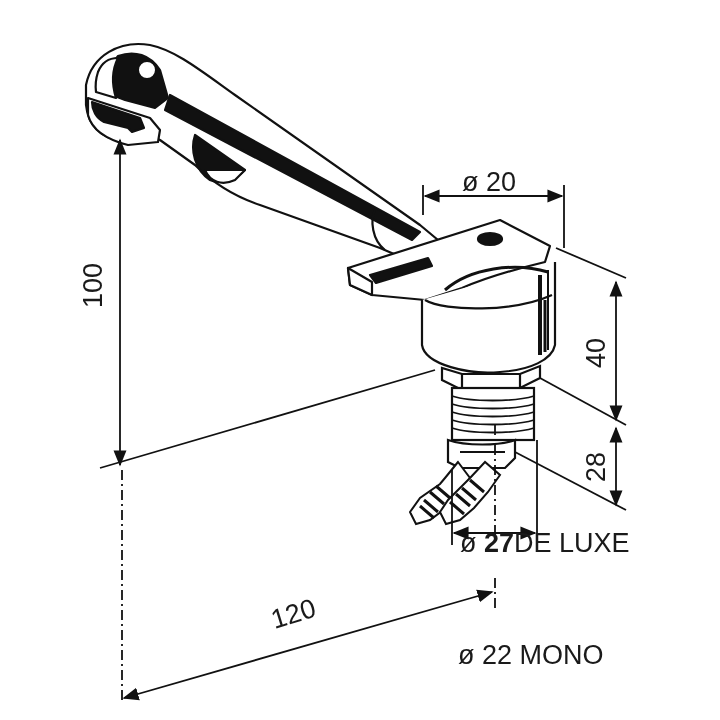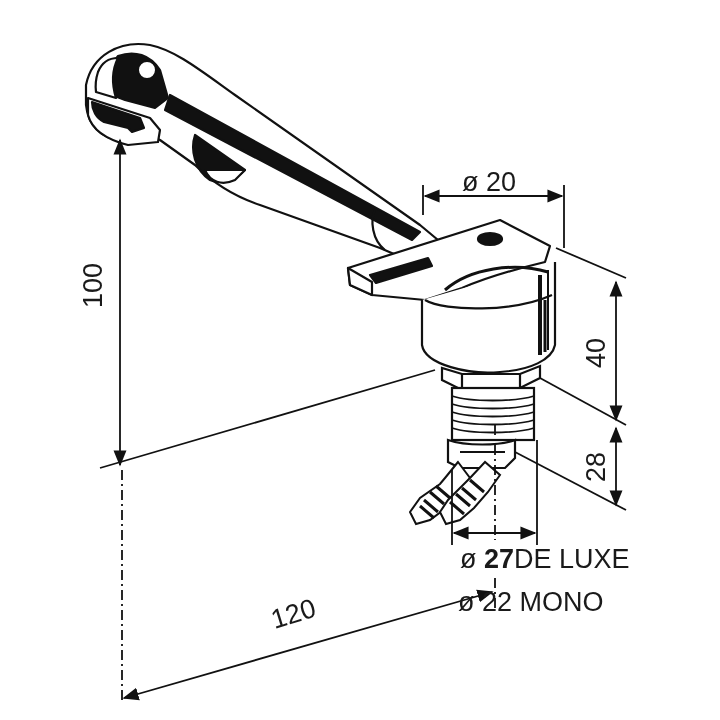--- a/index.html
+++ b/index.html
@@ -108,17 +108,17 @@
 <div class="lbl big" style="left:462px; top:169px;">ø 20</div>
 
 <div class="lbl big rot" style="left:80px; top:308px; transform: rotate(-90deg);">100</div>
 
 <div class="lbl big rot" style="left:583px; top:368px; transform: rotate(-90deg);">40</div>
 
 <div class="lbl big rot" style="left:583px; top:482px; transform: rotate(-90deg);">28</div>
 
 <div class="lbl big" style="left:268px; top:608px; transform: rotate(-17deg); transform-origin:left top;">120</div>
 
-<div class="lbl big" style="left:460px; top:546px;">
+<div class="lbl big" style="left:460px; top:530px;">
   <span>ø </span><span style="font-weight:bold;">27</span><span>DE LUXE</span>
 </div>
 
-<div class="lbl big" style="left:458px; top:589px;">ø 22 MONO</div>
+<div class="lbl big" style="left:458px; top:642px;">ø 22 MONO</div>
 
 </body></html>

